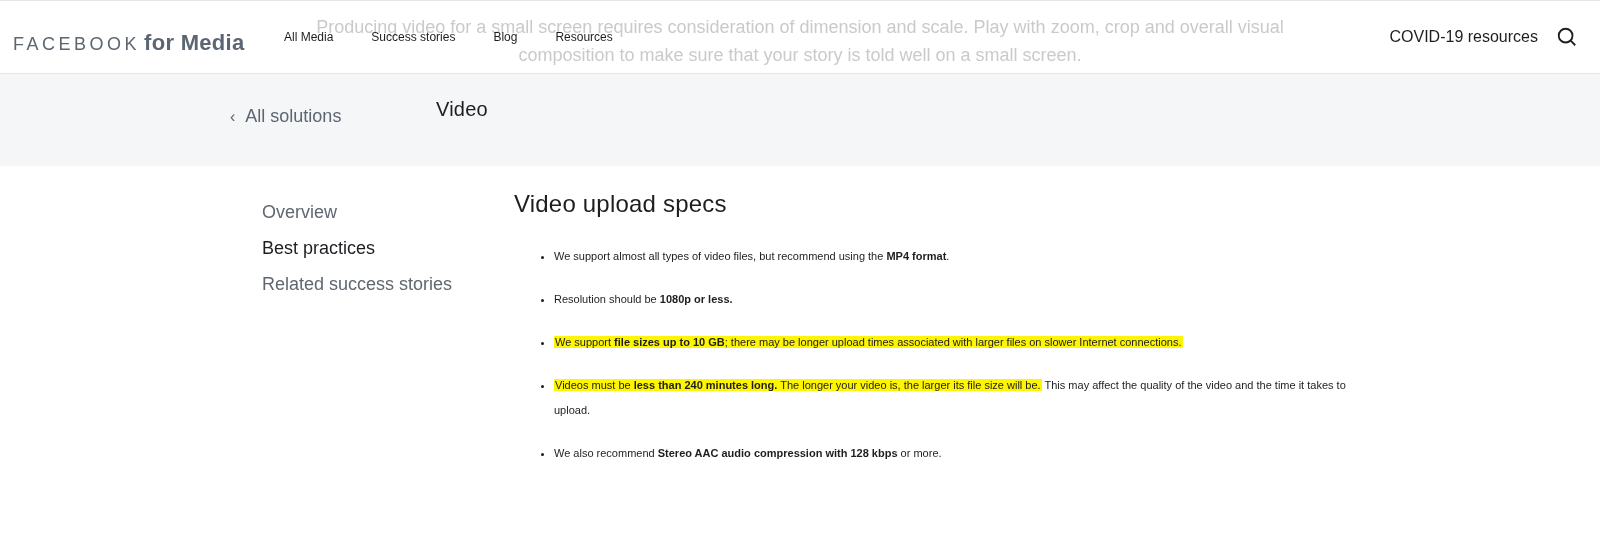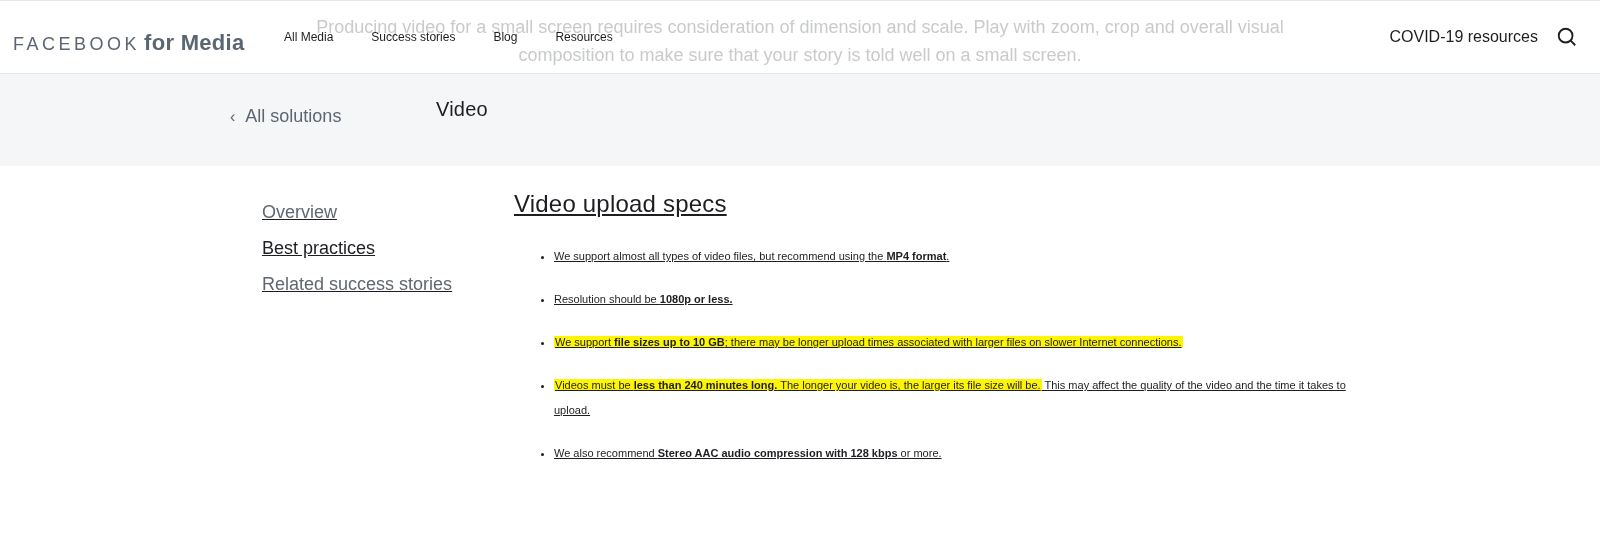--- a/index.html
+++ b/index.html
@@ -123,21 +123,20 @@
     top: 24px;
     color: #1c1e21;
     font-size: 20px;
     font-weight: 400;
     letter-spacing: 0.2px;
   }
 
   .content-row {
     display: flex;
     padding-top: 24px;
-    text-decoration: underline;
   }
   .sidebar {
     width: 464px;
     flex: 0 0 464px;
     padding-left: 262px;
     padding-top: 4px;
   }
   .sidebar-item {
     font-size: 18px;
     line-height: 36px;

